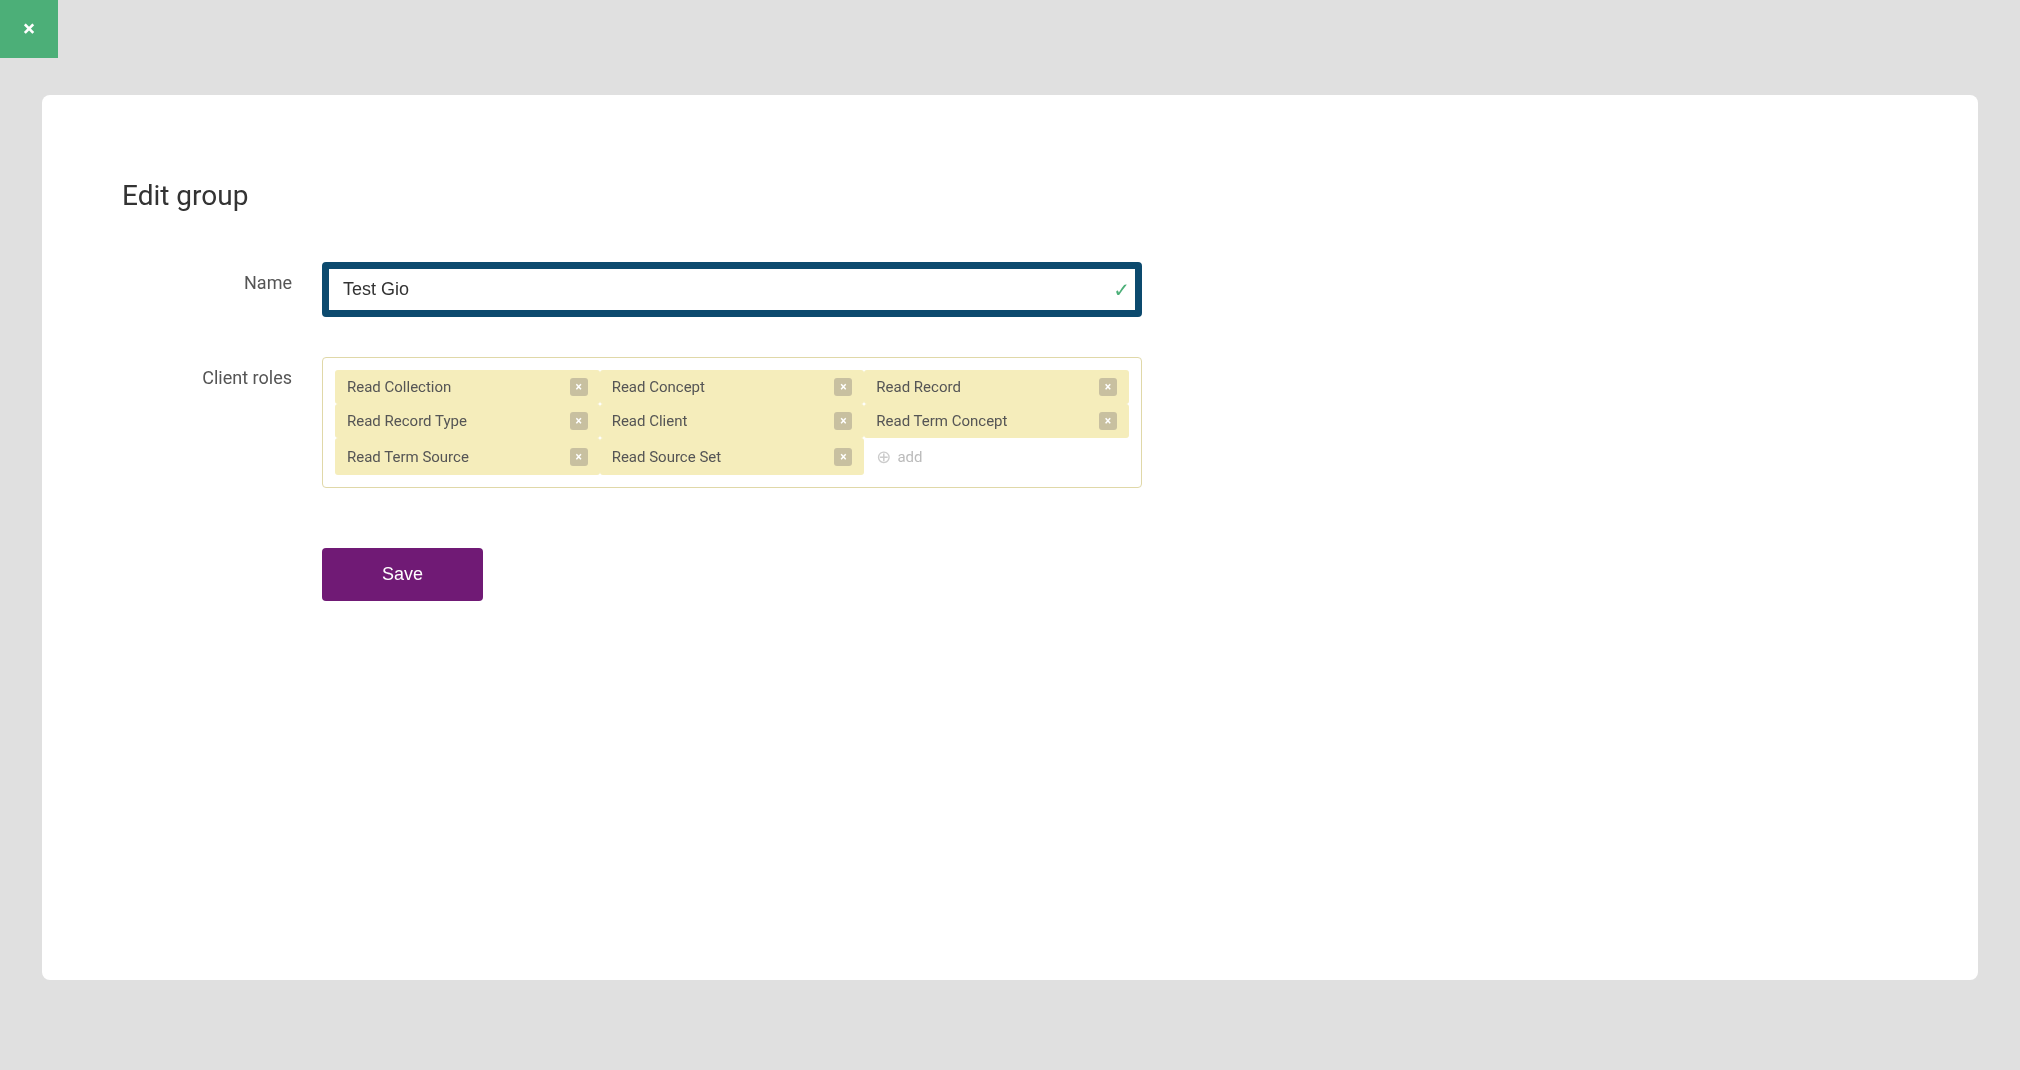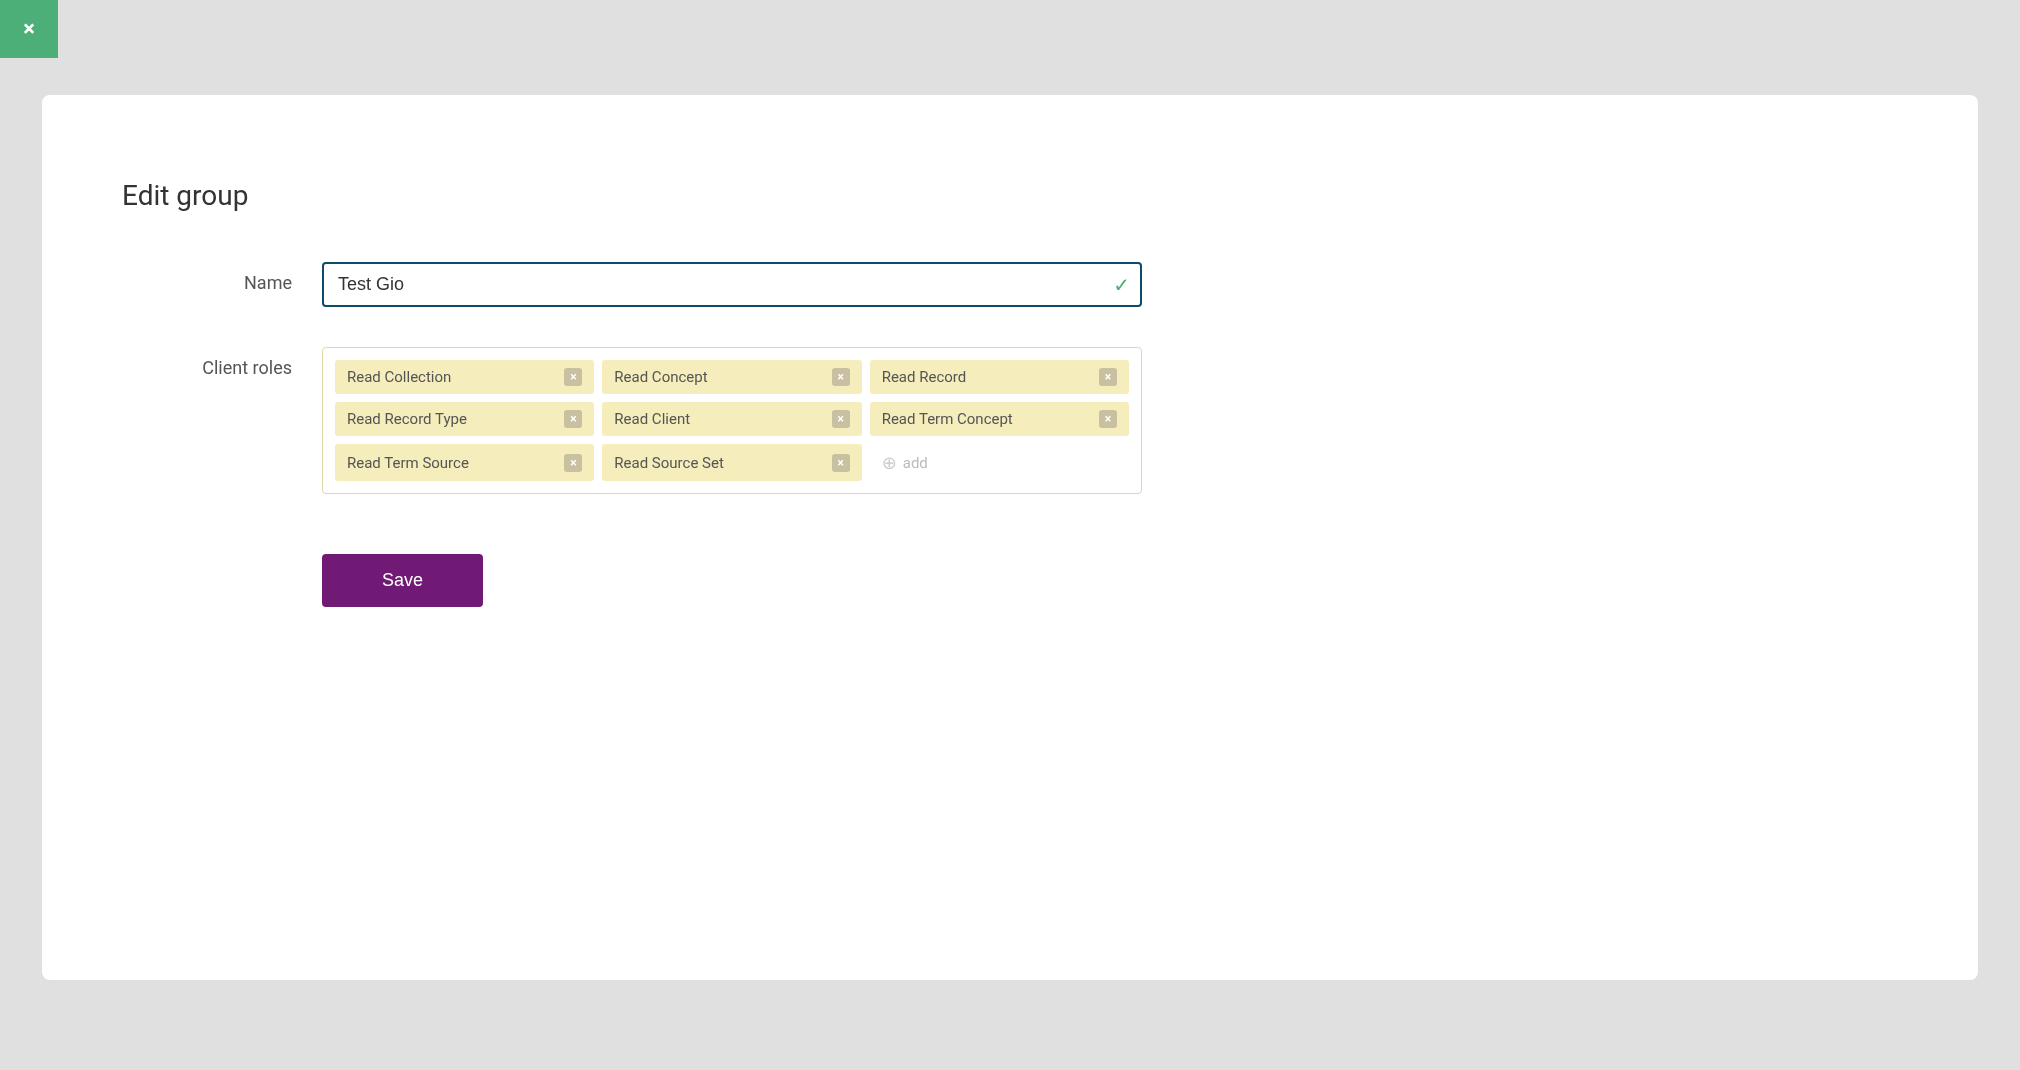--- a/index.html
+++ b/index.html
@@ -74,21 +74,21 @@
       max-width: 820px;
     }
 
     .name-input-container {
       position: relative;
       max-width: 820px;
     }
 
     .name-input-container input {
       width: 100%;
-      border: 2px solid #0c4a6e;
+      border: 7px solid #0c4a6e;
       border-radius: 4px;
       padding: 10px 40px 10px 14px;
       font-size: 18px;
       color: #333;
       outline: none;
     }
 
     .check-icon {
       position: absolute;
       right: 12px;
@@ -103,21 +103,20 @@
       border: 1.5px solid #e0d8a8;
       border-radius: 4px;
       padding: 12px;
       background: white;
       max-width: 820px;
     }
 
     .roles-grid {
       display: grid;
       grid-template-columns: repeat(3, 1fr);
-      gap: 8px;
     }
 
     .role-tag {
       background-color: #f5edbb;
       border-radius: 3px;
       padding: 8px 12px;
       display: flex;
       align-items: center;
       justify-content: space-between;
       font-size: 15px;

